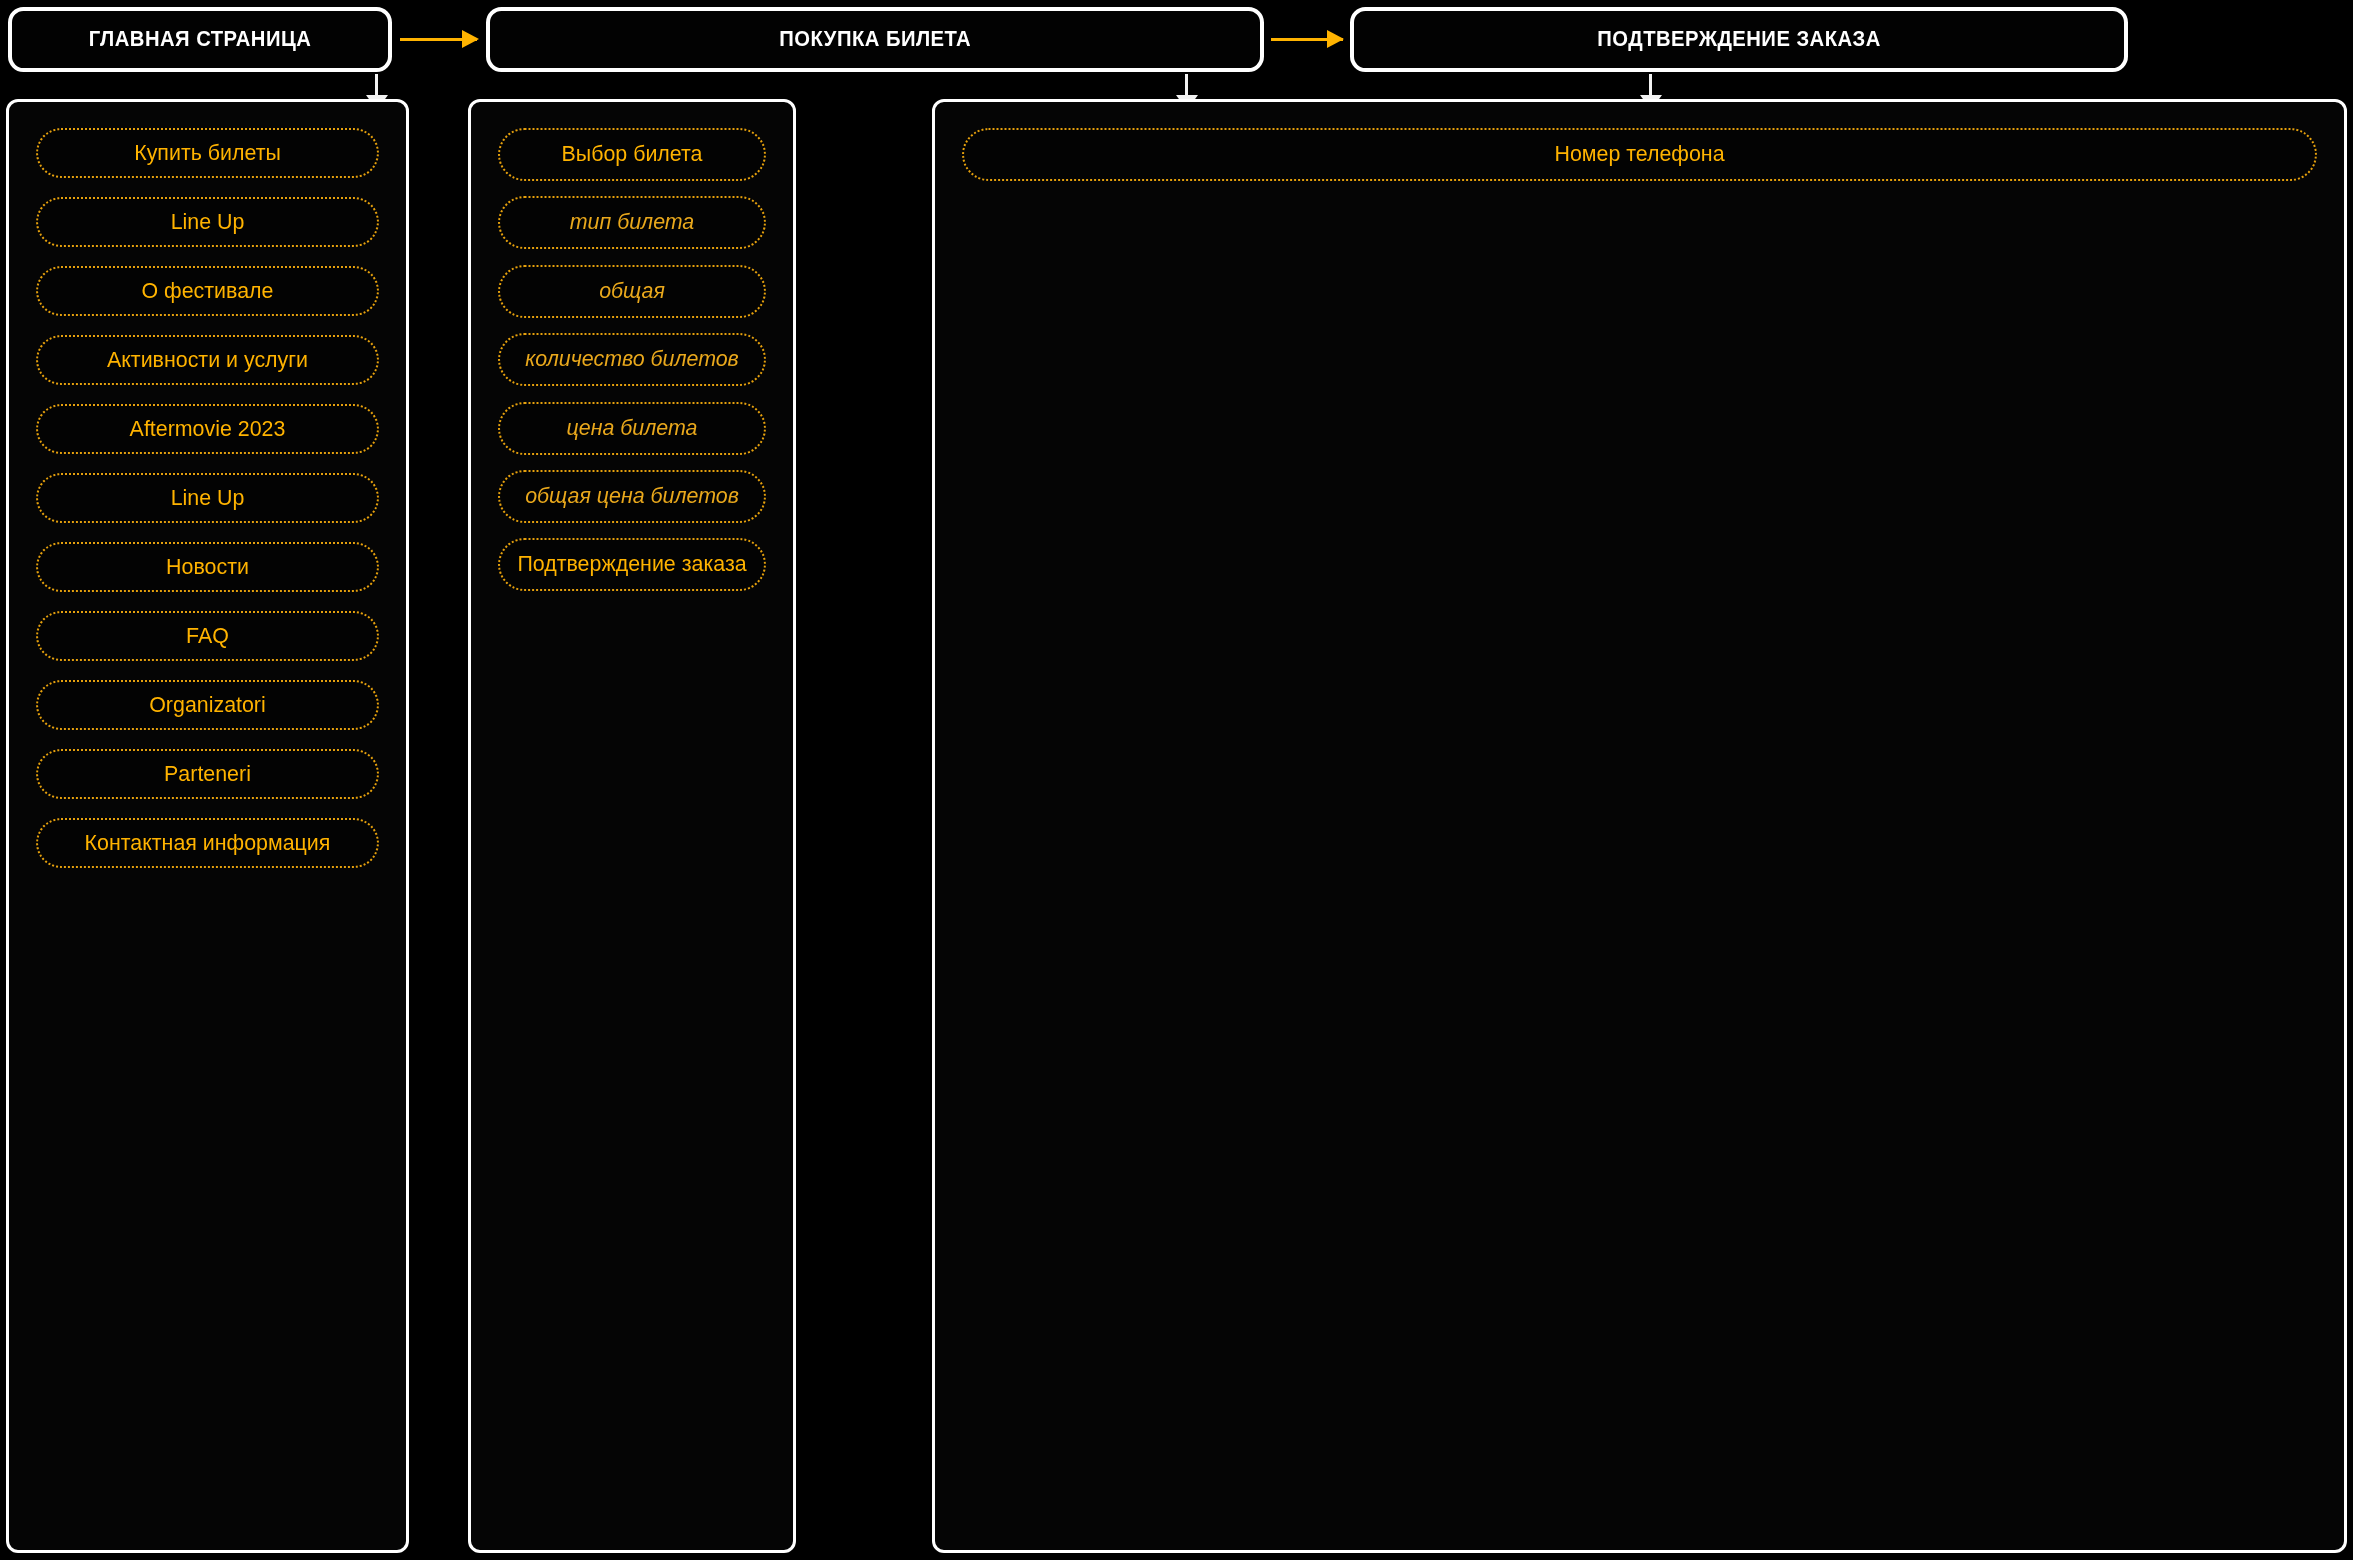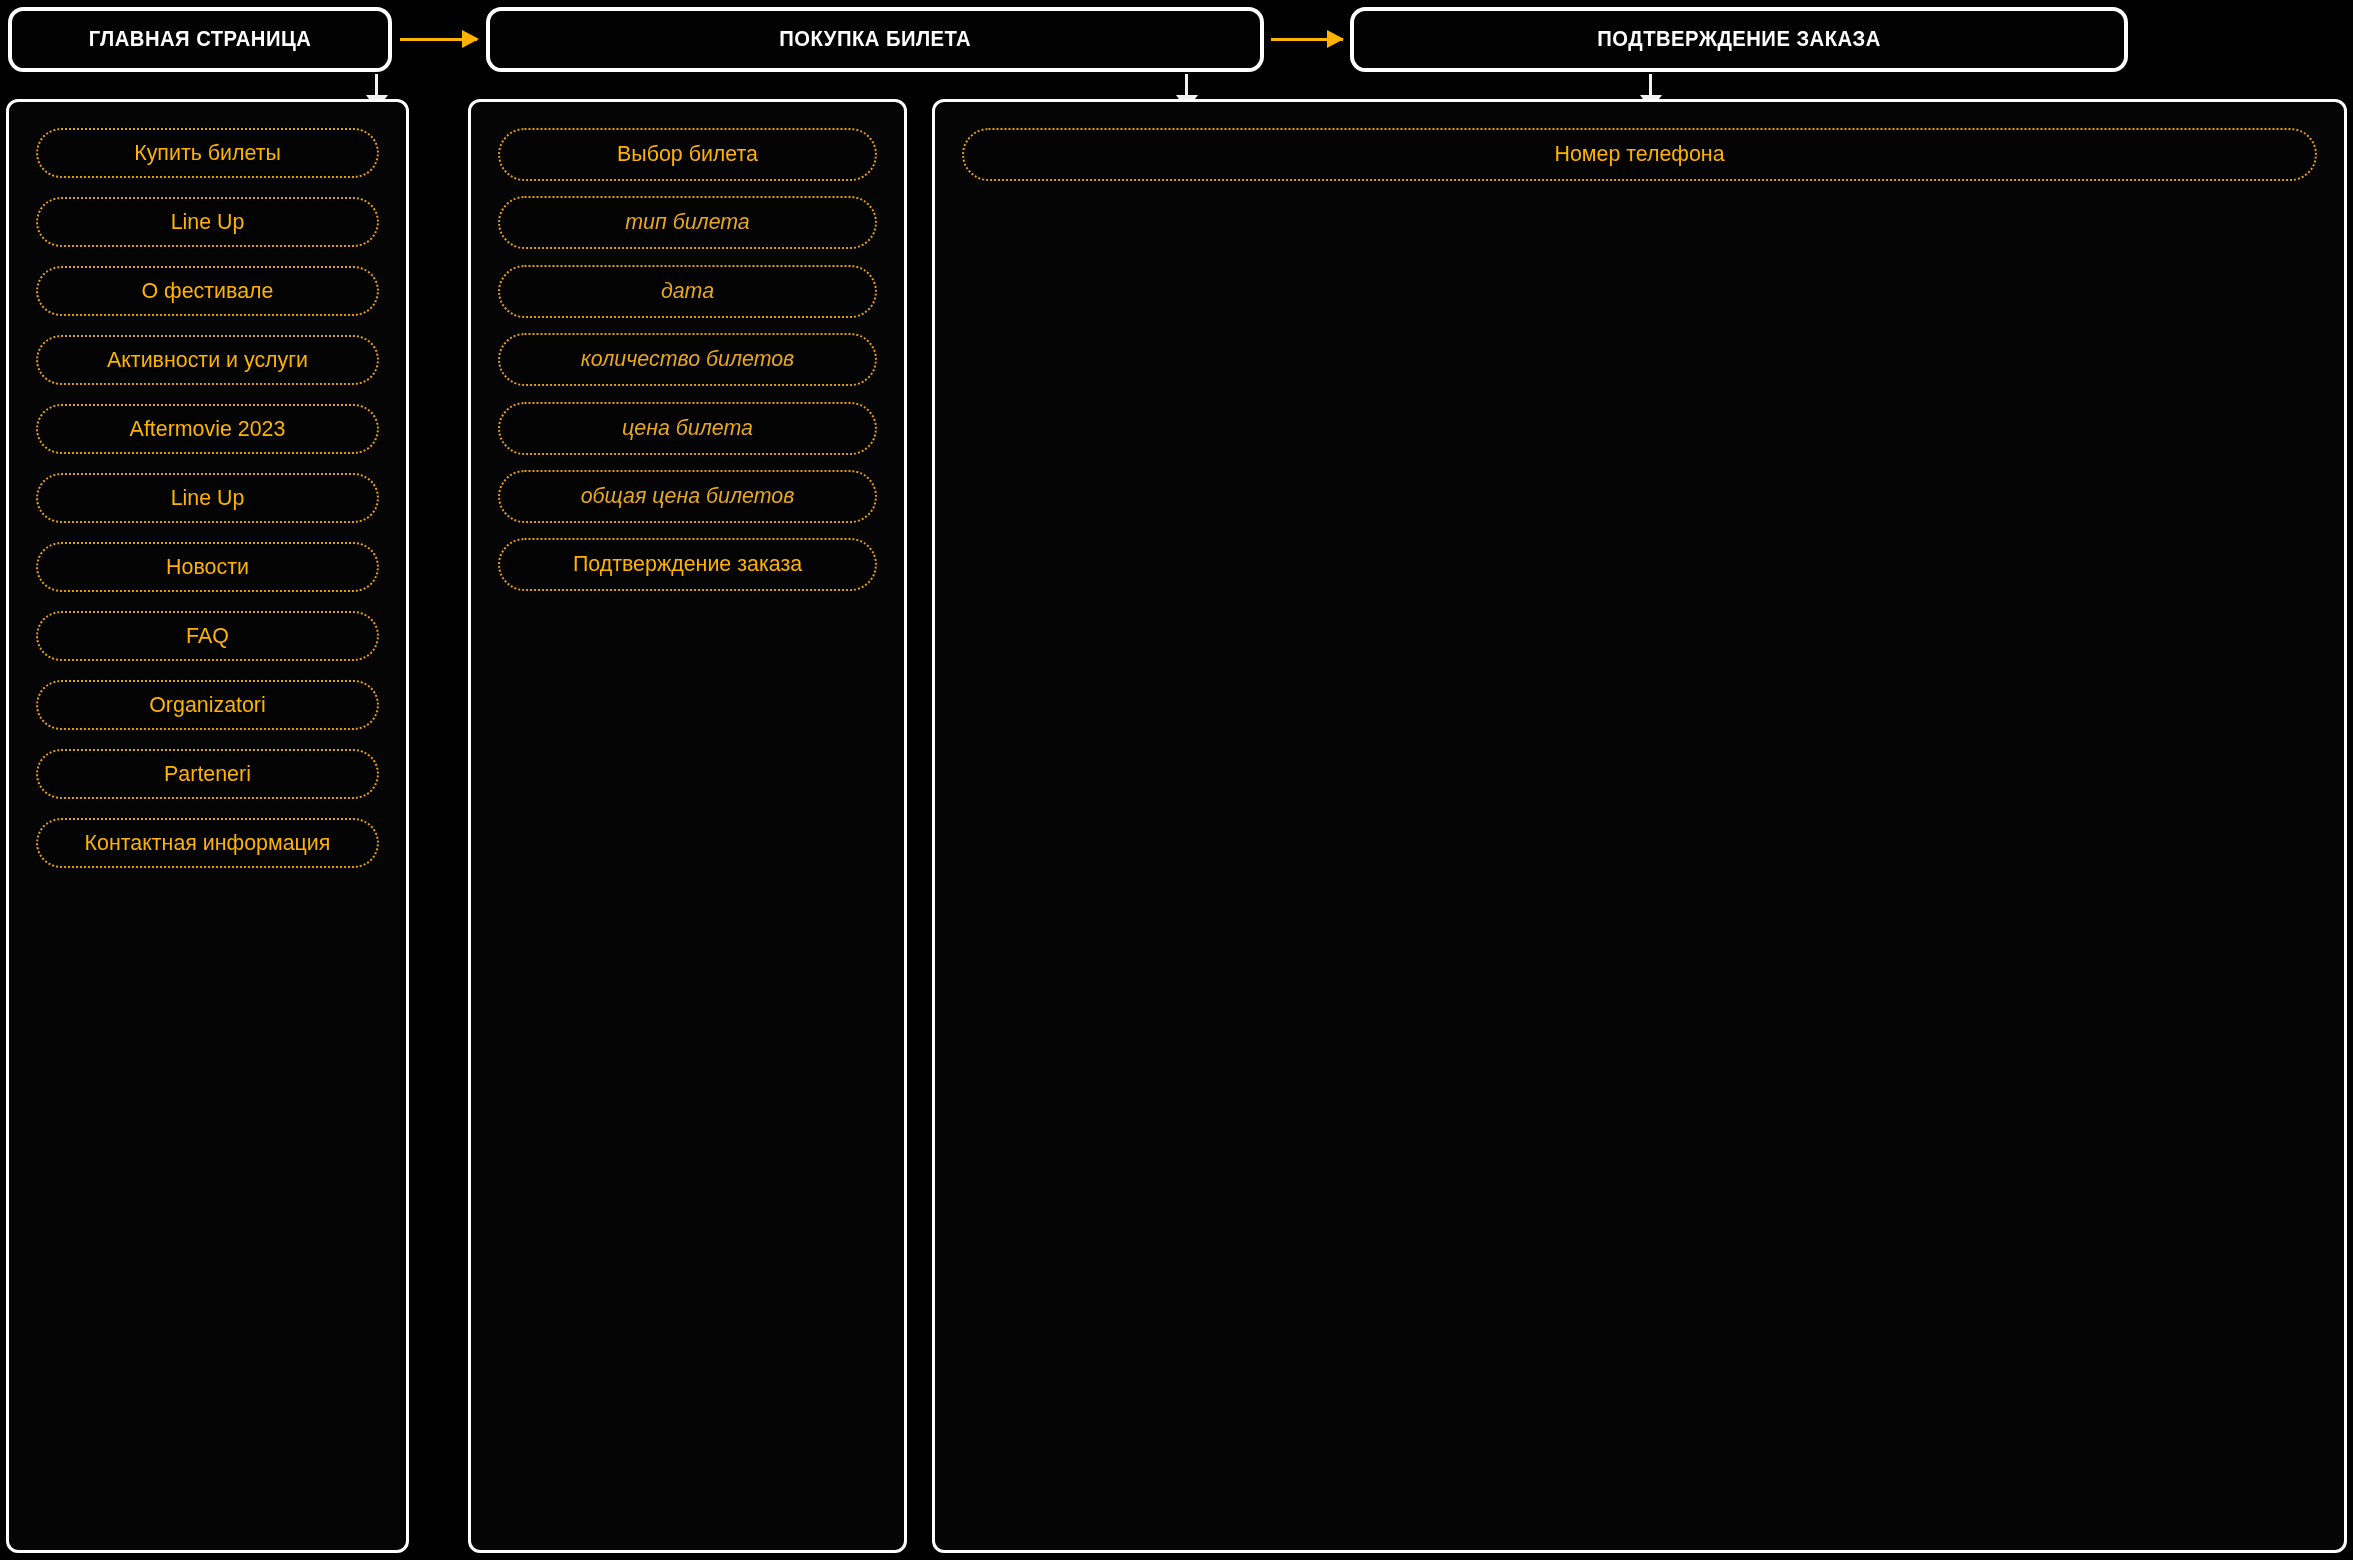--- a/index.html
+++ b/index.html
@@ -90,21 +90,21 @@
   .panel{
     position:absolute;
     top:99px;
     height:1454px;
     border:3.4px solid #ffffff;
     border-radius:12px;
     background:#050505;
     padding:26px 27px 17px 27px;
   }
   #panel1{ left:6px;    width:403px; }
-  #panel2{ left:468px;  width:439px; }
+  #panel2{ left:468px;  width:328px; }
   #panel3{ left:932px; width:1415px; }
 
   .items{
     display:flex;
     flex-direction:column;
     gap:19px;
   }
   .item{
     height:50px;
     border:2.6px dotted #E5A00D;
@@ -201,21 +201,21 @@
 
   <div class="panel" id="panel2">
     <div class="items">
       <div class="item strong">
           <span>Выбор билета</span>
         </div>
       <div class="item ghost">
           <span>тип билета</span>
         </div>
       <div class="item ghost">
-          <span>дата</span>
+          <span>общая</span>
         </div>
       <div class="item ghost">
           <span>количество билетов</span>
         </div>
       <div class="item ghost">
           <span>цена билета</span>
         </div>
       <div class="item ghost">
           <span>общая цена билетов</span>
         </div>

